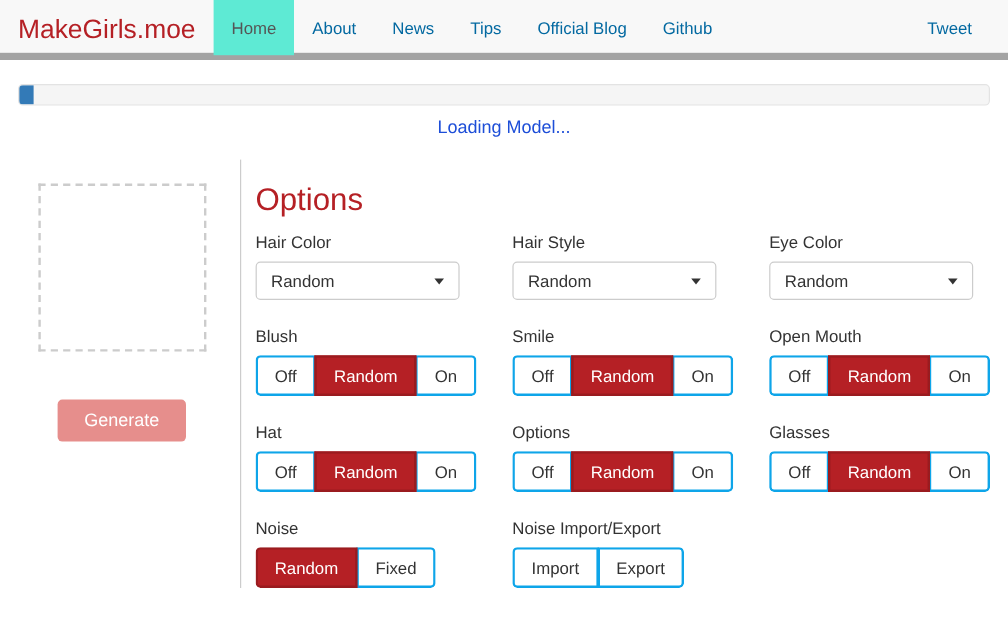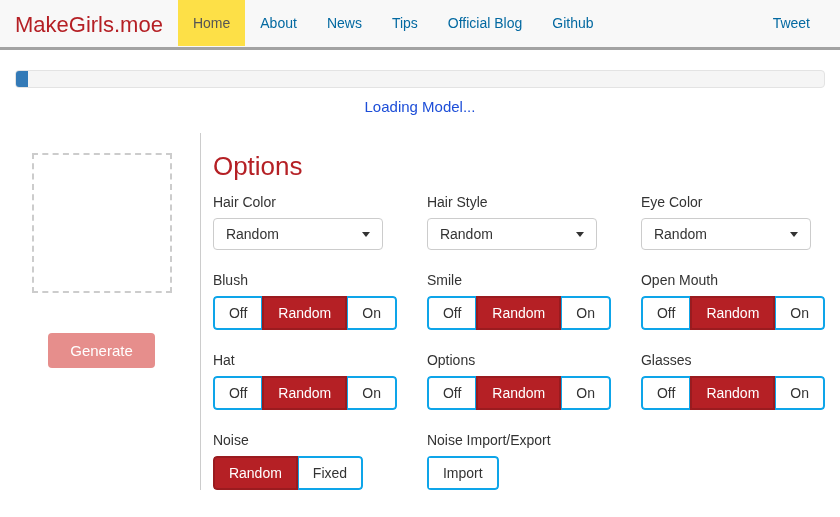--- a/index.html
+++ b/index.html
@@ -1,22 +1,22 @@
 <!DOCTYPE html>
 <html><head>
 <meta charset="utf-8">
 <style>
   * { box-sizing: border-box; margin: 0; padding: 0; }
   body { font-family: "Segoe UI", Arial, sans-serif; font-size: 14px; color: #333; background: #fff; width: 840px; }
   
-  .navbar { display: flex; align-items: stretch; border-bottom: 3px solid #a3a3a3; background: #f8f8f8; height: 50px; padding: 0 15px; text-align: center; }
+  .navbar { display: flex; align-items: stretch; border-bottom: 6px solid #a3a3a3; background: #f8f8f8; height: 50px; padding: 0 15px; text-align: center; }
   .brand { color: #b52025; font-size: 22px; padding: 12px 15px 12px 0; font-weight: 400; }
   .nav { display: flex; list-style: none; }
   .nav li a { display: block; padding: 15px 15px; color: #0369a1; text-decoration: none; font-size: 14px; }
-  .nav li.active a { background: #fde047; color: #555; }
+  .nav li.active a { background: #5eead4; color: #555; }
   .nav-right { margin-left: auto; }
   
   .progress-wrap { padding: 20px 15px 8px; }
   .progress { height: 18px; background: #f5f5f5; border: 1px solid #e3e3e3; border-radius: 4px; overflow: hidden; }
   .progress-bar { height: 100%; width: 1.5%; background: #337ab7; }
   .loading { text-align: center; padding: 2px 0 18px; font-size: 15px; color: #1d4ed8; }
   
   .main { display: flex; padding: 0 15px; }
   .left { width: 200px; padding-top: 20px; text-align: center; }
   .preview { width: 140px; height: 140px; border: 2px dashed #ccc; margin: 0 auto; }
@@ -163,19 +163,20 @@
         <label class="field-label">Noise</label>
         <div class="btn-group">
           <button class="sel">Random</button>
           <button>Fixed</button>
         </div>
       </div>
       <div>
         <label class="field-label">Noise Import/Export</label>
         <div class="btn-group">
           <button>Import</button>
+          <button>Export</button>
         </div>
       </div>
       <div></div>
 
     </div>
   </div>
 </div>
 
 </body></html>

